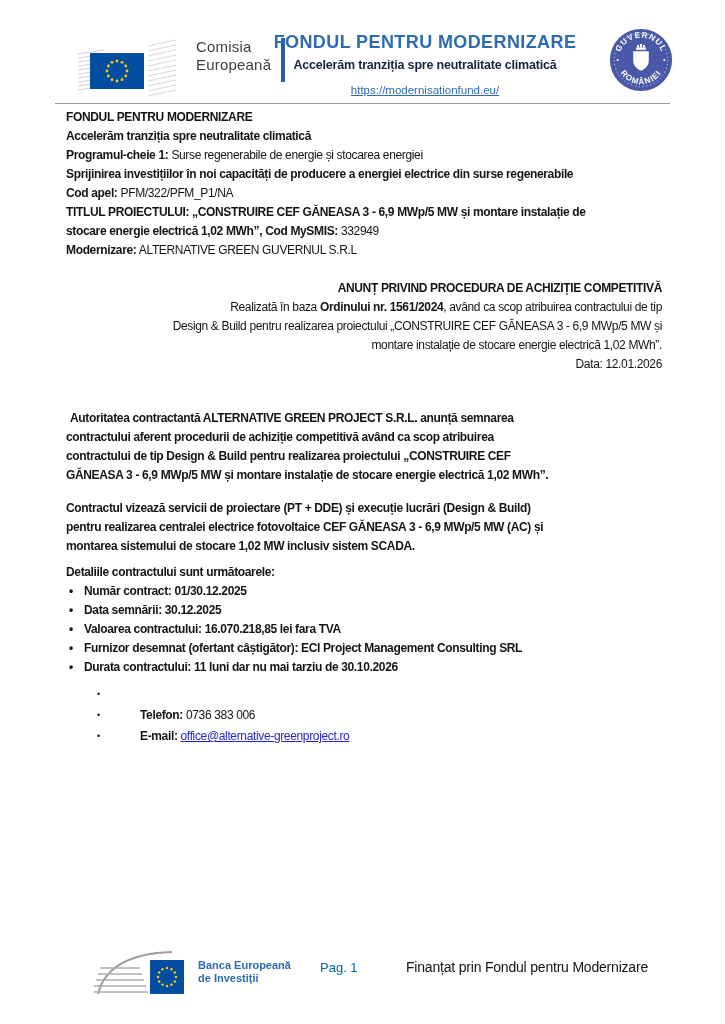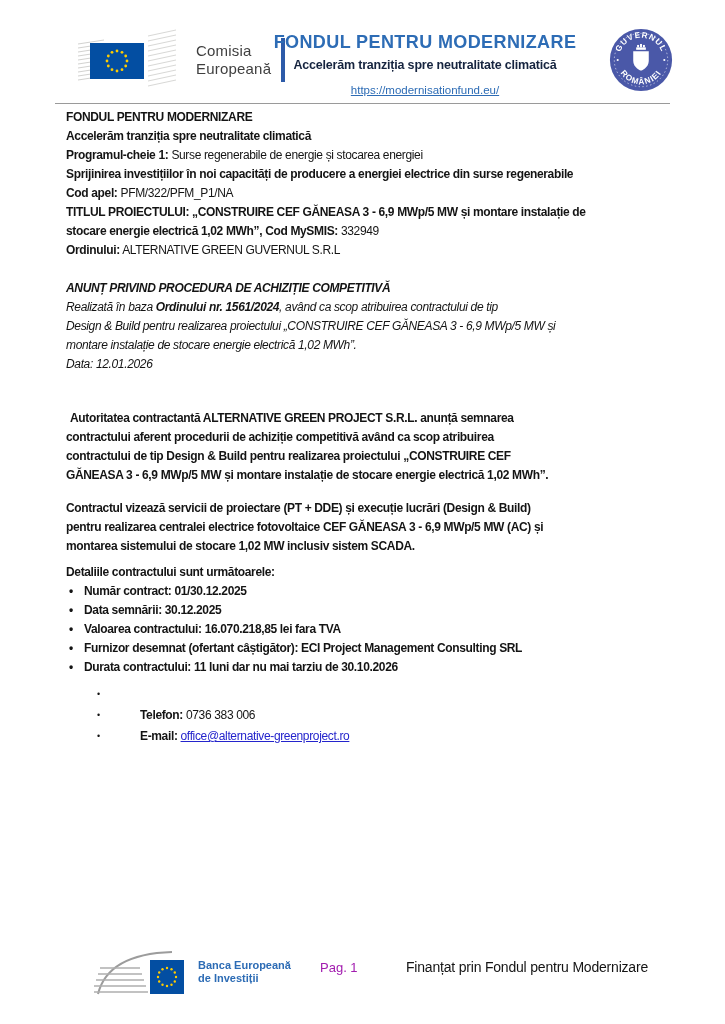--- a/index.html
+++ b/index.html
@@ -8,55 +8,55 @@
     width:725px;height:1024px;
     background:#ffffff;
     font-family:"Liberation Sans","DejaVu Sans",sans-serif;
     color:#141414;
     overflow:hidden;
   }
   
   .hdr{
     position:absolute;top:26px;left:0;width:725px;height:72px;
   }
-  .ec-logo{position:absolute;left:76px;top:2px;width:212px;height:64px;display:flex;align-items:center;}
+  .ec-logo{position:absolute;left:76px;top:12px;width:212px;height:64px;display:flex;align-items:flex-start;}
   .ec-text{margin-left:8px;font-size:15px;line-height:18px;color:#3f3f3f;letter-spacing:0.2px;}
   .ec-bar{width:4px;height:44px;background:#2d5ba9;margin-left:10px;}
   .hdr-center{position:absolute;left:255px;top:6px;width:340px;text-align:center;}
   .fm-title{font-size:18px;font-weight:bold;color:#2d6cb5;letter-spacing:0.4px;}
   .fm-sub{font-size:12.5px;font-weight:bold;color:#16243f;margin-top:5px;letter-spacing:-0.2px;}
   .fm-url{display:inline-block;font-size:11.5px;color:#2d6cb5;text-decoration:underline;margin-top:12px;cursor:pointer;}
   .gov-seal{position:absolute;right:50px;top:0px;width:68px;height:68px;}
   .rule{position:absolute;top:103px;left:55px;width:615px;height:0;border:none;border-top:1px solid #9a9a9a;margin:0;}
   
   .content{
     position:absolute;left:66px;top:108px;width:596px;
     font-size:12px;line-height:19px;letter-spacing:-0.35px;
   }
   .b{font-weight:bold;}
   .line{white-space:nowrap;}
-  .announce{margin-top:19px;text-align:left;font-style:italic;}
+  .announce{margin-top:19px;text-align:right;}
   .announce .line{white-space:normal;}
   .para{margin-top:0;}
   .p1{margin-top:35px;}
   .p1 .first{padding-left:4px;}
   .p2{margin-top:14px;}
   .details{margin-top:7px;}
   .detail-item{display:flex;}
   .detail-item .bullet{width:15px;padding-left:3px;font-weight:bold;}
   .detail-item .txt{font-weight:bold;}
   .contacts{margin-top:7px;line-height:21px;}
   .contact-item{display:flex;padding-left:31px;}
   .contact-item .bullet{width:43px;font-size:9px;}
   .email-link{color:#2424cc;text-decoration:underline;cursor:pointer;}
   
   .ftr{position:absolute;top:938px;left:12px;width:725px;height:70px;}
   .eib-logo{position:absolute;left:82px;top:6px;width:250px;height:56px;display:flex;align-items:center;}
   .eib-text{margin-left:8px;font-size:11px;font-weight:bold;color:#2d6cb5;line-height:13px;}
-  .pag{position:absolute;left:308px;top:22px;font-size:13px;color:#a21caf;text-align:center;}
+  .pag{position:absolute;left:308px;top:22px;font-size:13px;color:#0369a1;text-align:center;}
   .fin{position:absolute;left:394px;top:21px;font-size:14px;color:#141414;letter-spacing:-0.2px;}
 </style>
 </head>
 <body>
 
 <div class="page">
 
   <div class="hdr">
 
     <div class="ec-logo">
@@ -152,21 +152,21 @@
       </div>
       <div class="line b">Sprijinirea investițiilor în noi capacități de producere a energiei electrice din surse regenerabile</div>
       <div class="line">
         <span class="b">Cod apel:</span><span> PFM/322/PFM_P1/NA</span>
       </div>
       <div class="line b">TITLUL PROIECTULUI: „CONSTRUIRE CEF GĂNEASA 3 - 6,9 MWp/5 MW și montare instalație de</div>
       <div class="line">
         <span class="b">stocare energie electrică 1,02 MWh”, Cod MySMIS:</span><span> 332949</span>
       </div>
       <div class="line">
-        <span class="b">Ordinului:</span><span> ALTERNATIVE GREEN GUVERNUL S.R.L</span>
+        <span class="b">Modernizare:</span><span> ALTERNATIVE GREEN GUVERNUL S.R.L</span>
       </div>
     </div>
 
     <div class="announce">
       <div class="line b">ANUNȚ PRIVIND PROCEDURA DE ACHIZIȚIE COMPETITIVĂ</div>
       <div class="line">
         <span>Realizată în baza </span><span class="b">Ordinului nr. 1561/2024</span><span>, având ca scop atribuirea contractului de tip</span>
       </div>
       <div class="line">Design &amp; Build pentru realizarea proiectului „CONSTRUIRE CEF GĂNEASA 3 - 6,9 MWp/5 MW și</div>
       <div class="line">montare instalație de stocare energie electrică 1,02 MWh”.</div>

